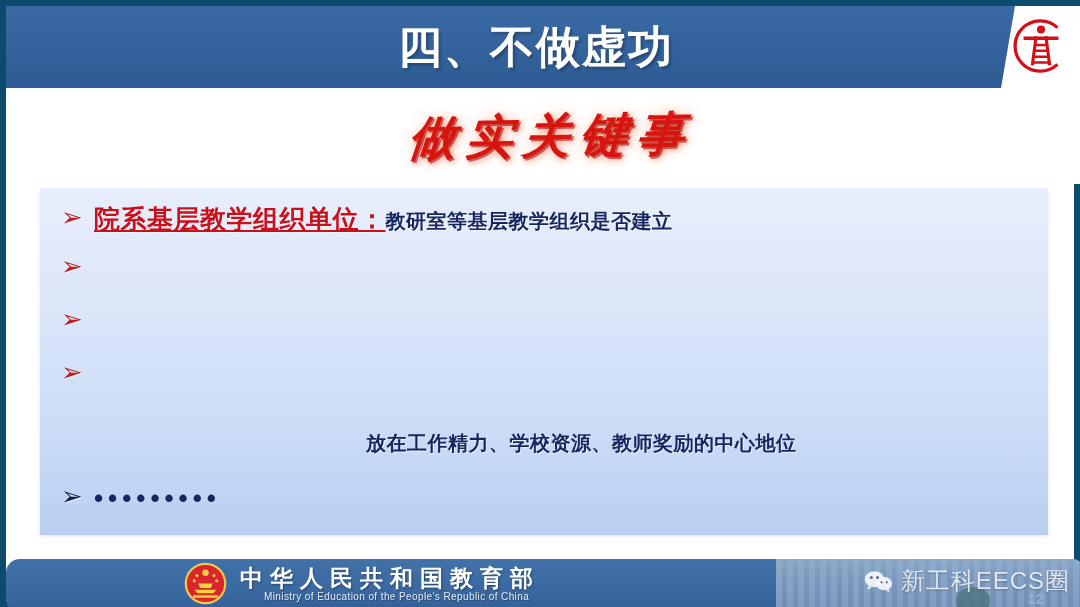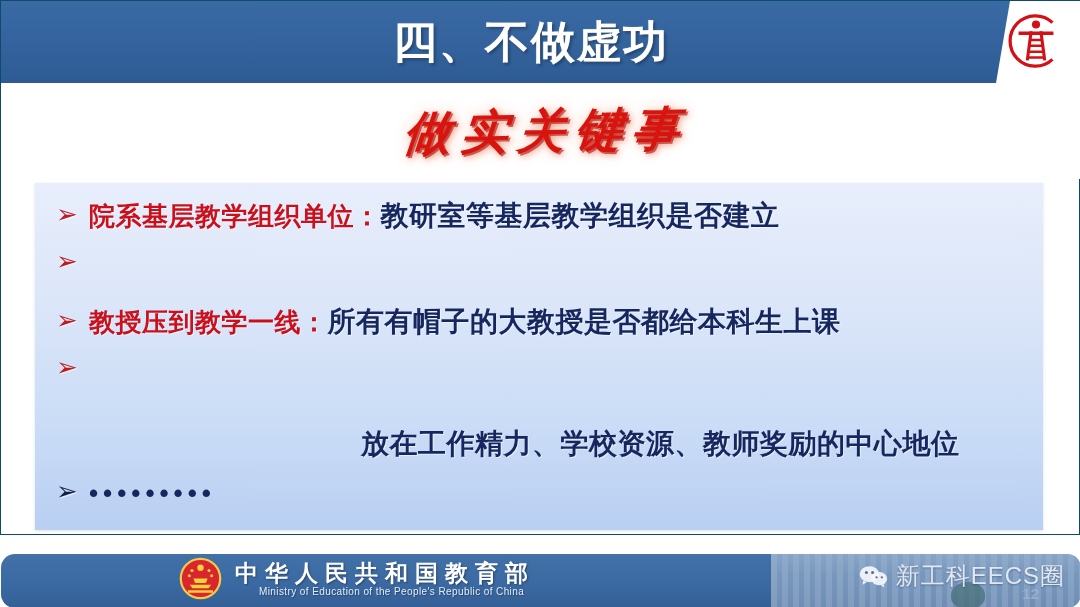--- a/index.html
+++ b/index.html
@@ -2,23 +2,23 @@
 <html><head>
 <meta charset="utf-8">
 <style>
   * { margin:0; padding:0; box-sizing:border-box; }
   html, body {
     width:1080px; height:607px;
     font-family:"Liberation Sans","DejaVu Sans",sans-serif;
     background:#ffffff; overflow:hidden;
   }
   .slide {
-    position:relative; width:1080px; height:535px;
+    position:relative; width:1080px; height:607px;
     background:#ffffff;
-    border:1px solid #0c4a6e;
+    border:6px solid #0c4a6e;
   }
 
   
   .header {
     position:absolute; left:0; top:0; width:1080px; height:82px;
     background:linear-gradient(180deg,#3a6aa3 0%,#33629c 55%,#2e5b93 100%);
     overflow:hidden;
   }
   .header-title {
     position:absolute; left:0; top:0; width:1080px; height:82px;
@@ -70,23 +70,24 @@
     width:44px; flex:0 0 44px; text-align:center;
     font-size:26px; line-height:1; color:#c01b22;
     text-shadow:1px 1px 1px rgba(255,255,255,.8);
     position:relative; top:-2px;
   }
   .bullet.navy { color:#0f1f4e; }
   .row-text { white-space:nowrap; }
   .k {
     color:#c9101c; font-size:26px; font-weight:bold; letter-spacing:.5px;
     text-shadow:1px 1px 0 rgba(255,255,255,.55);
+    text-decoration:underline;
   }
   .v {
-    color:#16275f; font-size:28px; font-weight:bold; letter-spacing:.5px;
+    color:#16275f; font-size:20px; font-weight:bold; letter-spacing:.5px;
     text-shadow:1px 1px 0 rgba(255,255,255,.55);
   }
   .row.cont { height:53px;margin-top:16px; }
   .cont-pad { width:316px; flex:0 0 316px; }
   .dots {
     color:#16275f; font-size:26px; font-weight:bold; letter-spacing:5px;
   }
 
   
   .footer {
@@ -166,23 +167,20 @@
         <span class="k">院系基层教学组织单位：</span><span class="v">教研室等基层教学组织是否建立</span>
       </span>
     </div>
 
     <div class="row">
       <span class="bullet">➢</span>
     </div>
 
     <div class="row">
       <span class="bullet">➢</span>
-      <span class="row-text">
-        <span class="k">教授压到教学一线：</span><span class="v">所有有帽子的大教授是否都给本科生上课</span>
-      </span>
     </div>
 
     <div class="row">
       <span class="bullet">➢</span>
     </div>
 
     <div class="row cont">
       <span class="cont-pad"></span>
       <span class="v">放在工作精力、学校资源、教师奖励的中心地位</span>
     </div>

